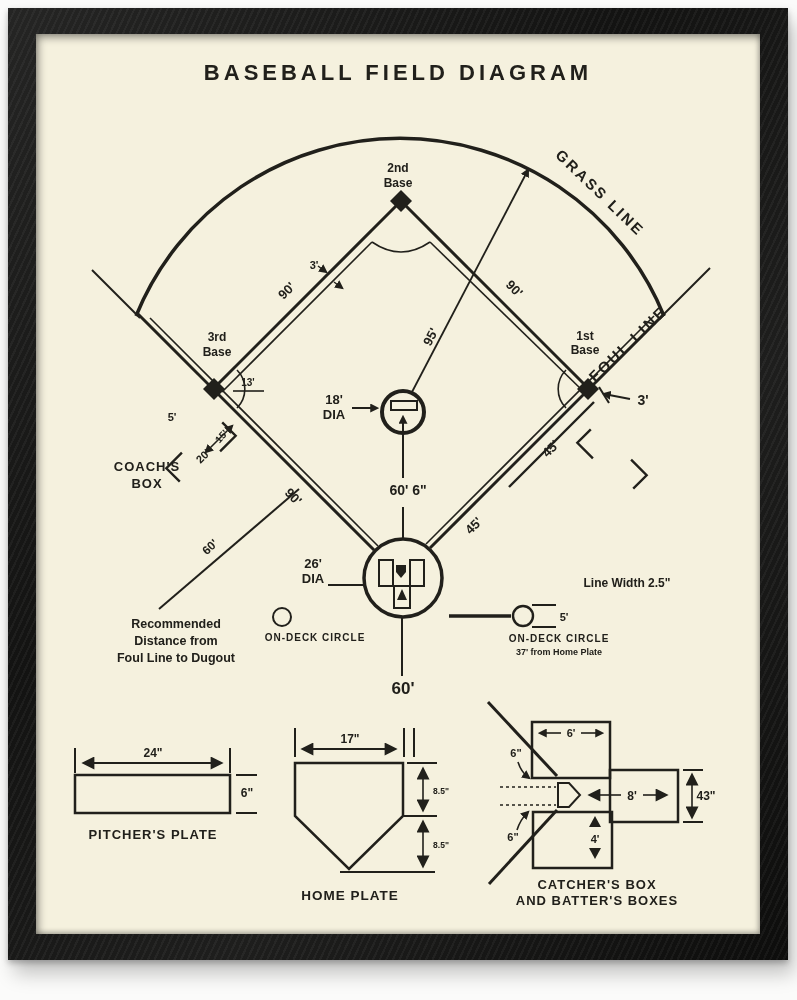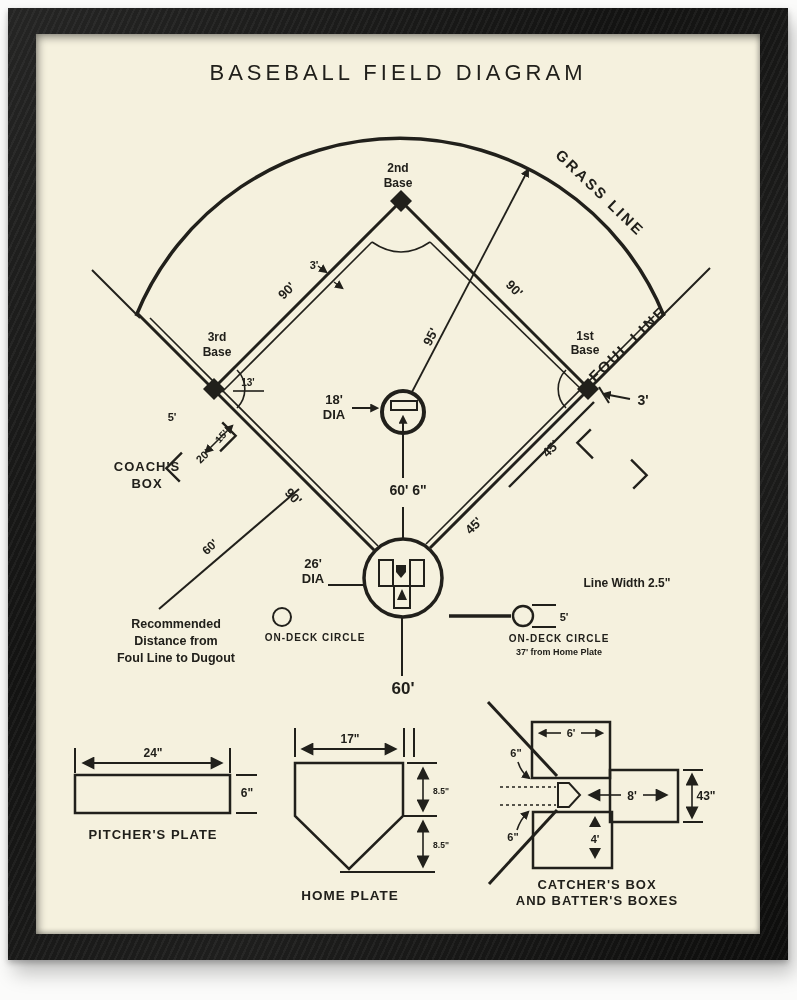--- a/index.html
+++ b/index.html
@@ -6,21 +6,21 @@
   body{width:797px;height:1000px;background:#fbfbfa;font-family:"Liberation Sans",sans-serif;position:relative;overflow:hidden;}
   .stage{position:absolute;inset:0;}
   .frame{position:absolute;left:8px;top:8px;width:780px;height:952px;
     background:linear-gradient(133deg,#252524,#131312 38%,#1e1e1d 66%,#0d0d0c);
     box-shadow:6px 14px 18px rgba(0,0,0,.22), 0 3px 6px rgba(0,0,0,.25);}
   .frame::after{content:"";position:absolute;inset:0;
     background:repeating-linear-gradient(115deg,rgba(255,255,255,.045) 0 2px,rgba(0,0,0,0) 2px 6px);}
   .paper{position:absolute;left:36px;top:34px;width:724px;height:900px;background:#f5f1de;
     box-shadow:inset 2px 3px 9px rgba(0,0,0,.45), inset -1px -2px 5px rgba(0,0,0,.22);}
   .title{position:absolute;left:36px;top:60px;width:724px;text-align:center;
-    font-size:22px;font-weight:400;letter-spacing:4px;color:#21201b;}
+    font-size:22px;font-weight:700;letter-spacing:4px;color:#21201b;}
   svg.art{position:absolute;left:0;top:0;width:797px;height:1000px;}
   svg.art text{font-family:"Liberation Sans",sans-serif;fill:#21201b;font-weight:600;text-anchor:middle;}
   svg.art .ink{stroke:#21201b;fill:none;}
   .ls1{letter-spacing:1px;} .ls2{letter-spacing:2.5px;}
 </style>
 </head>
 <body>
 
 <div class="stage">
   <div class="frame"></div>

